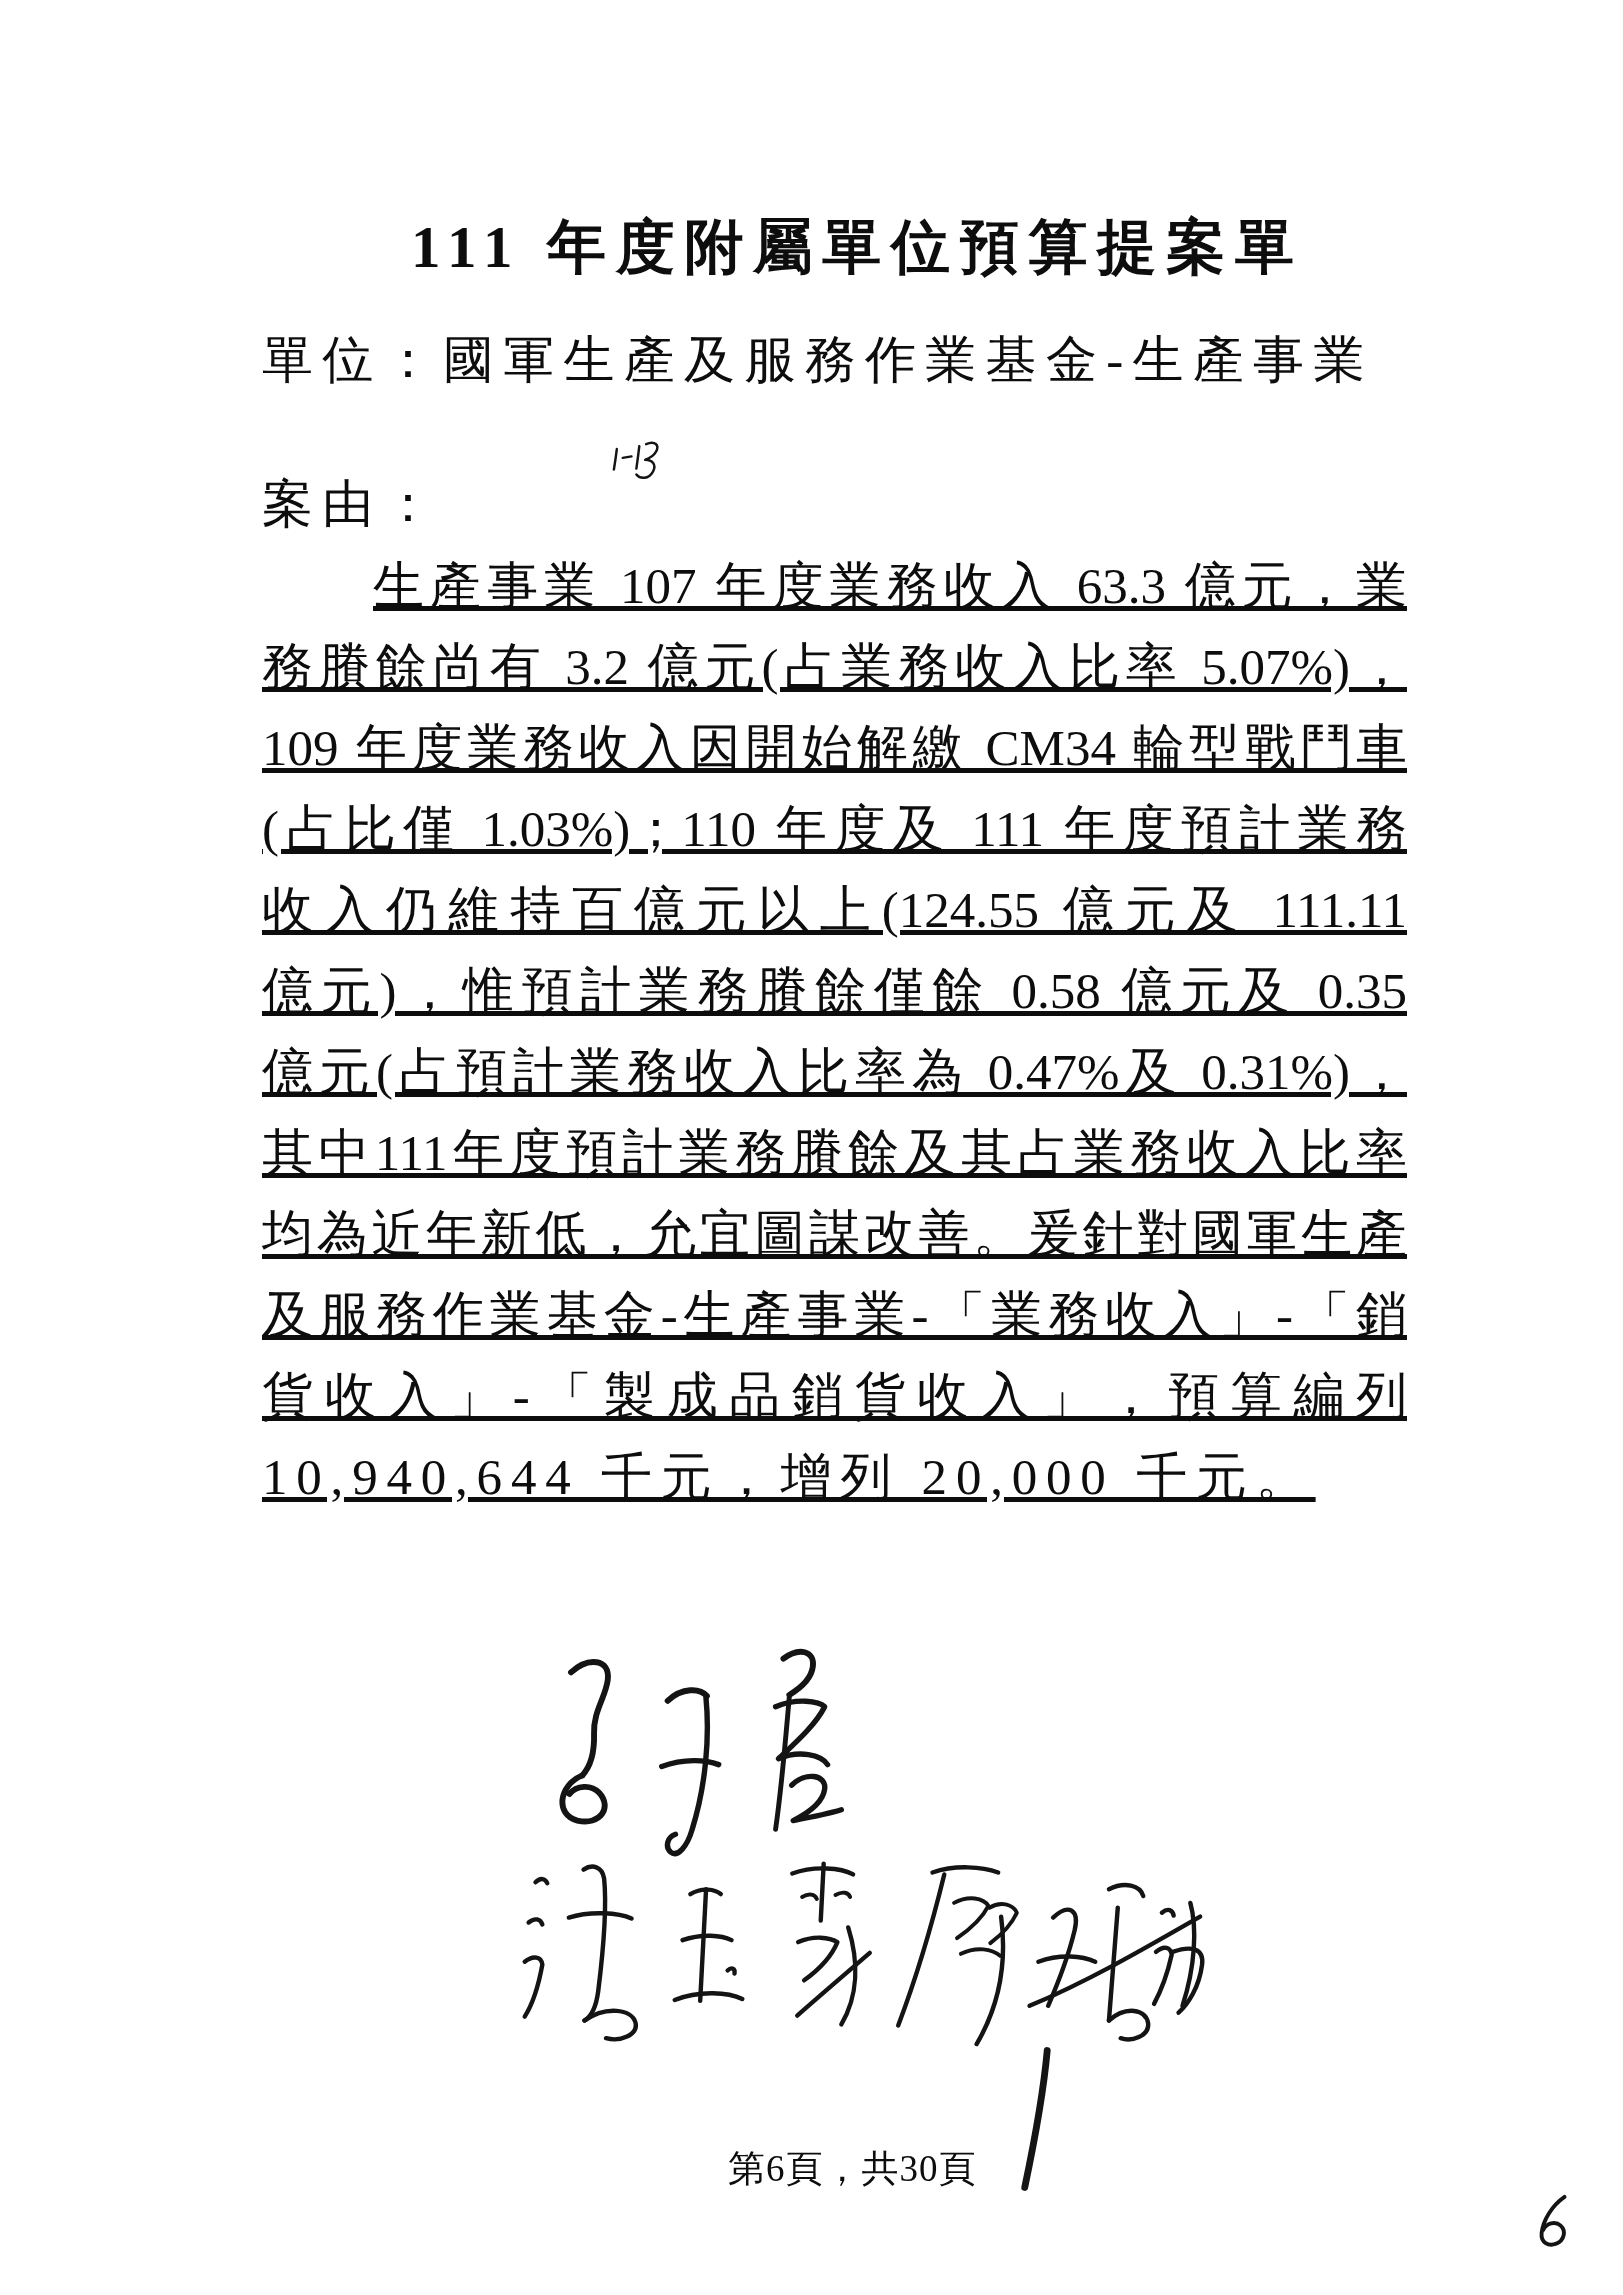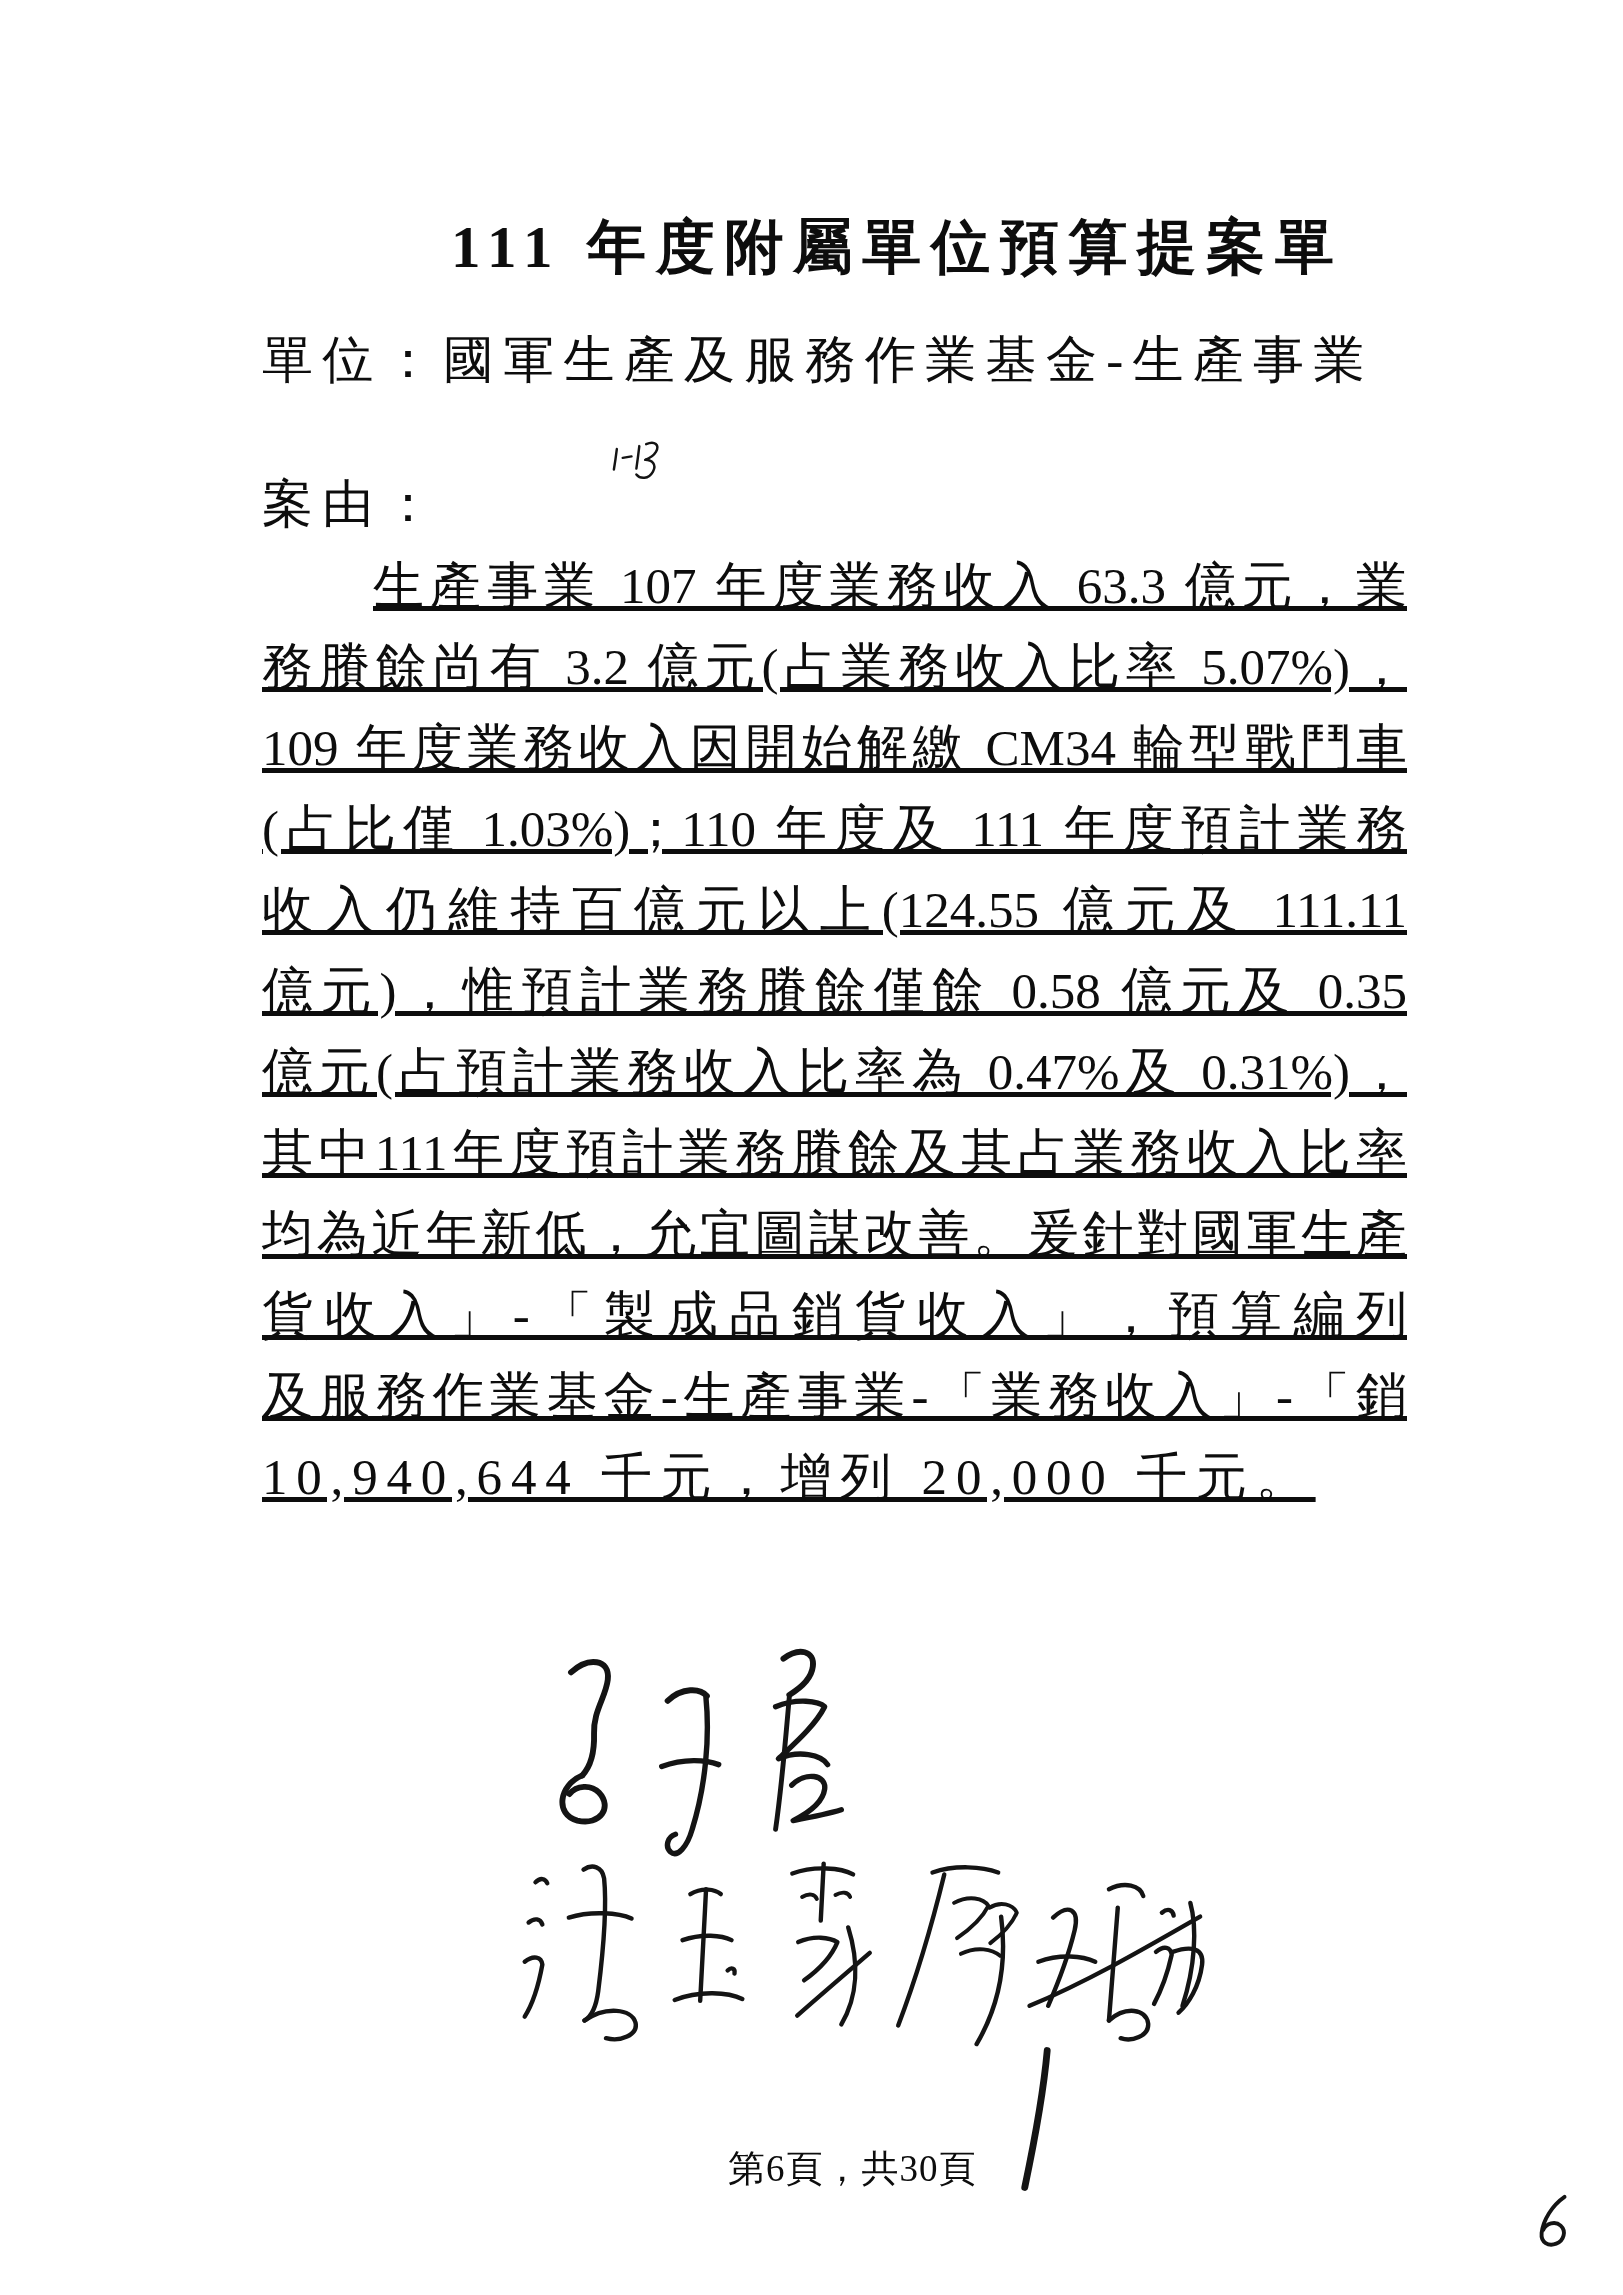--- a/index.html
+++ b/index.html
@@ -8,21 +8,21 @@
     background:#e8e8e8;
     font-family:"Liberation Serif","DejaVu Serif",serif;
   }
   .page{
     position:relative;width:1624px;height:2295px;
     background:#ffffff;color:#0d0d0d;overflow:hidden;
   }
   .abs{position:absolute;white-space:nowrap;}
   .doc-title{
     left:411px;top:207px;
-    font-size:59px;line-height:81px;letter-spacing:9.8px;font-weight:bold;margin-left:40px;
+    font-size:59px;line-height:81px;letter-spacing:9.8px;font-weight:bold;
   }
   .unit-line{
     left:262px;top:320px;
     font-size:51px;line-height:81px;letter-spacing:9.3px;
   }
   .subject-label{
     left:262px;top:464px;
     font-size:51px;line-height:81px;letter-spacing:9.3px;
   }
   .body-block{
@@ -68,22 +68,22 @@
   <div class="body-block">
       <div class="body-line">生產事業 107 年度業務收入 63.3 億元，業</div>
       <div class="body-line">務賸餘尚有 3.2 億元(占業務收入比率 5.07%)，</div>
       <div class="body-line">109 年度業務收入因開始解繳 CM34 輪型戰鬥車</div>
       <div class="body-line">(占比僅 1.03%)；110 年度及 111 年度預計業務</div>
       <div class="body-line">收入仍維持百億元以上(124.55 億元及 111.11</div>
       <div class="body-line">億元)，惟預計業務賸餘僅餘 0.58 億元及 0.35</div>
       <div class="body-line">億元(占預計業務收入比率為 0.47%及 0.31%)，</div>
       <div class="body-line">其中111年度預計業務賸餘及其占業務收入比率</div>
       <div class="body-line">均為近年新低，允宜圖謀改善。爰針對國軍生產</div>
+      <div class="body-line">及服務作業基金-生產事業-「業務收入」-「銷</div>
       <div class="body-line">貨收入」-「製成品銷貨收入」，預算編列</div>
-      <div class="body-line">及服務作業基金-生產事業-「業務收入」-「銷</div>
       <div class="body-line">10,940,644 千元，增列 20,000 千元。</div>
     </div>
 
 
   <svg class="ink" style="left:544px;top:1638px" width="314" height="265" viewBox="0 0 640 540" aria-label="馬文君">
     <path d="M 55 70 C 90 38 135 42 130 85 C 126 120 100 150 102 195 C 103 230 95 262 78 280" stroke-width="12"></path>
     <path d="M 78 280 C 30 300 22 360 68 372 C 115 383 140 345 112 315 C 96 298 66 300 52 318" stroke-width="12"></path>
     <path d="M 252 128 C 282 100 318 102 332 118" stroke-width="12"></path>
     <path d="M 330 120 C 338 200 330 300 302 390 C 292 425 272 448 258 436 C 246 425 252 405 268 400" stroke-width="11"></path>
     <path d="M 240 262 C 285 245 330 248 356 258" stroke-width="11"></path>

